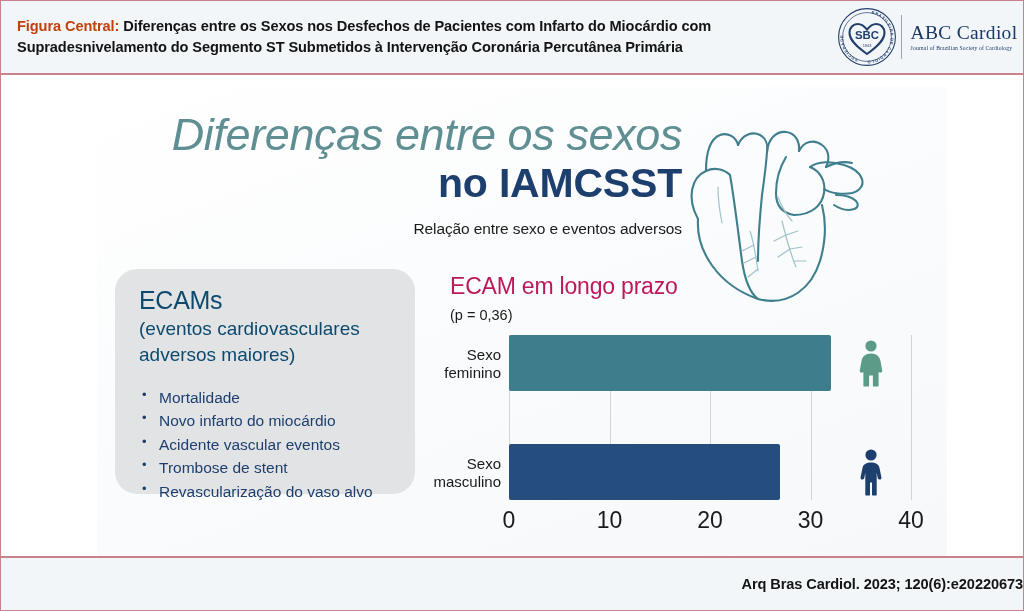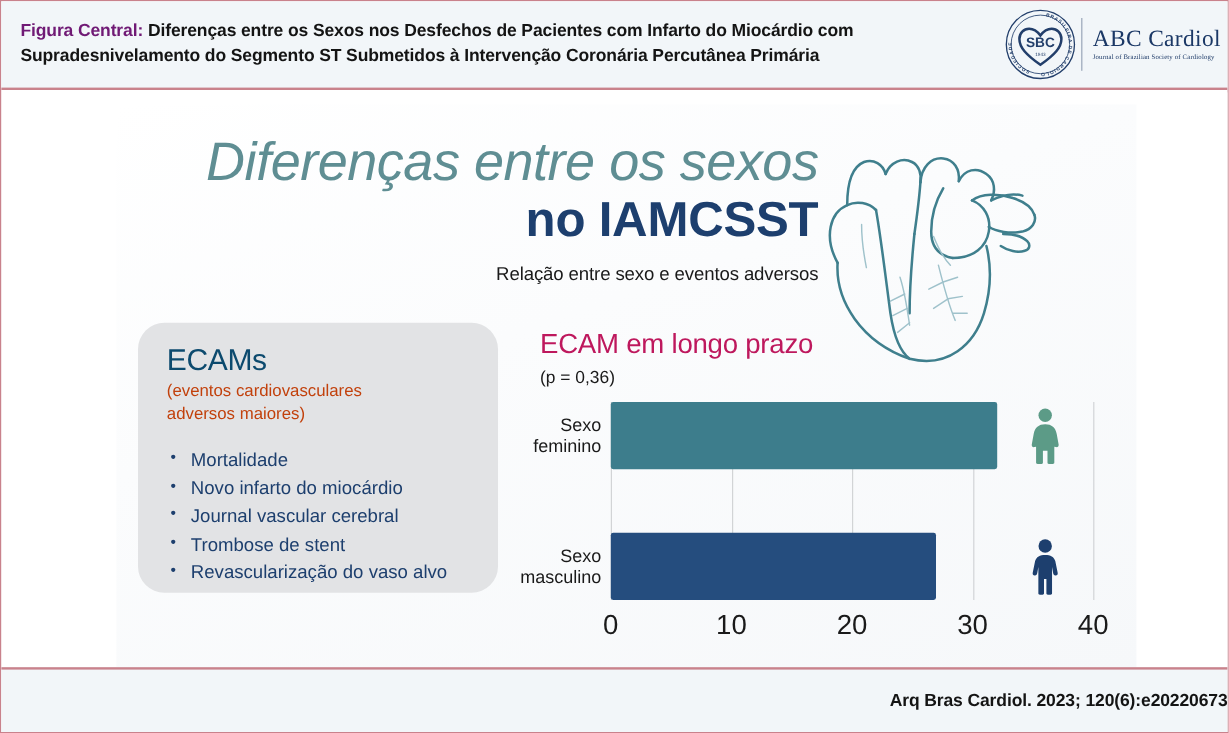--- a/index.html
+++ b/index.html
@@ -35,21 +35,21 @@
   .header-title {
     flex: 1;
     padding: 0 10px 0 16px;
     font-size: 14.6px;
     font-weight: bold;
     line-height: 1.45;
     color: #141414;
     letter-spacing: -0.1px;
   }
   .header-title .lede {
-    color: #701a75;
+    color: #c2410c;
   }
   .header-logo {
     width: 192px;
     height: 100%;
     display: flex;
     align-items: center;
     justify-content: center;
     gap: 0px;
   }
   .sbc-seal {
@@ -148,22 +148,22 @@
     padding: 18px 16px 0 24px;
   }
   .ecams-title {
     font-size: 25px;
     font-weight: normal;
     color: #0c4a6e;
     line-height: 1.05;
     letter-spacing: -0.3px;
   }
   .ecams-expansion {
-    font-size: 14px;
-    color: #c2410c;
+    font-size: 19px;
+    color: #0c4a6e;
     line-height: 1.35;
     margin-top: 3px;
   }
   .ecams-list {
     list-style: none;
     margin: 18px 0 0 0;
     padding: 0;
   }
   .ecams-list li {
     font-size: 15.5px;
@@ -342,21 +342,21 @@
 
     <div class="ecams-panel">
       <div class="ecams-title">ECAMs</div>
       <div class="ecams-expansion">
         <div>(eventos cardiovasculares</div>
         <div>adversos maiores)</div>
       </div>
       <ul class="ecams-list">
         <li>Mortalidade</li>
         <li>Novo infarto do miocárdio</li>
-        <li>Journal vascular cerebral</li>
+        <li>Acidente vascular eventos</li>
         <li>Trombose de stent</li>
         <li>Revascularização do vaso alvo</li>
       </ul>
     </div>
 
     <div class="chart">
       <div class="chart-title">ECAM em longo prazo</div>
       <div class="chart-pvalue">(p = 0,36)</div>
 
       <div class="plot" id="plot-area">

